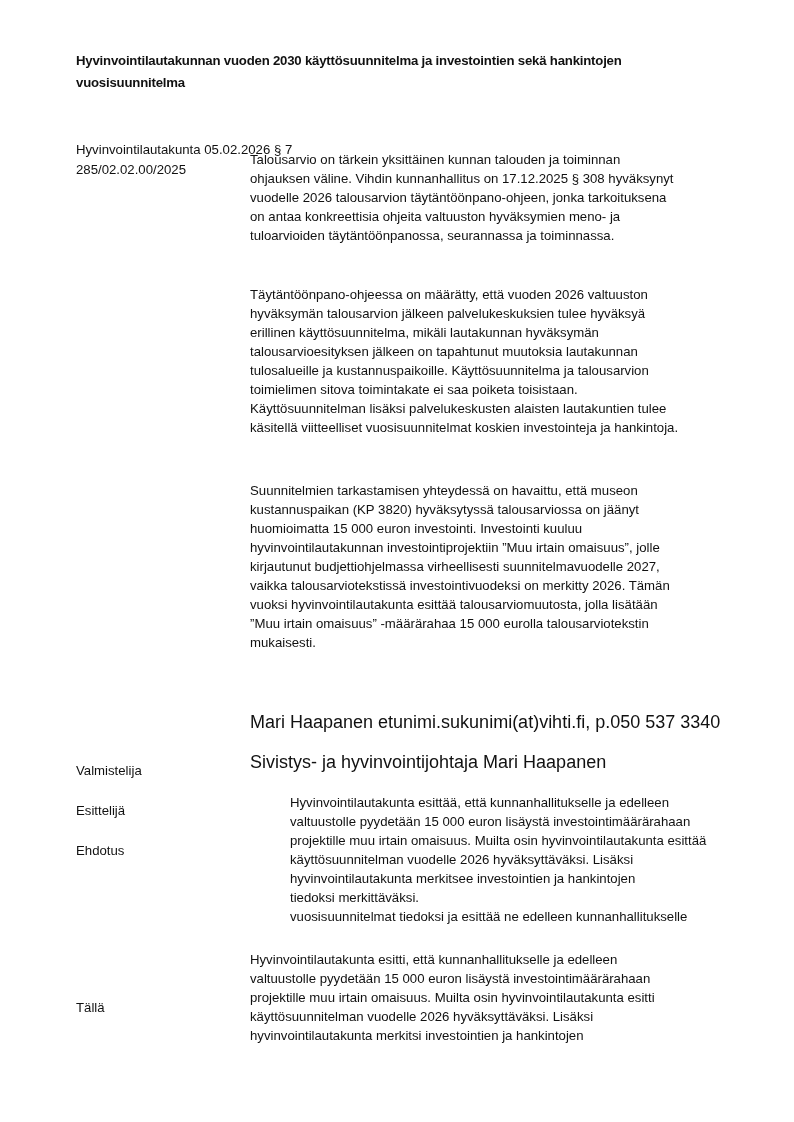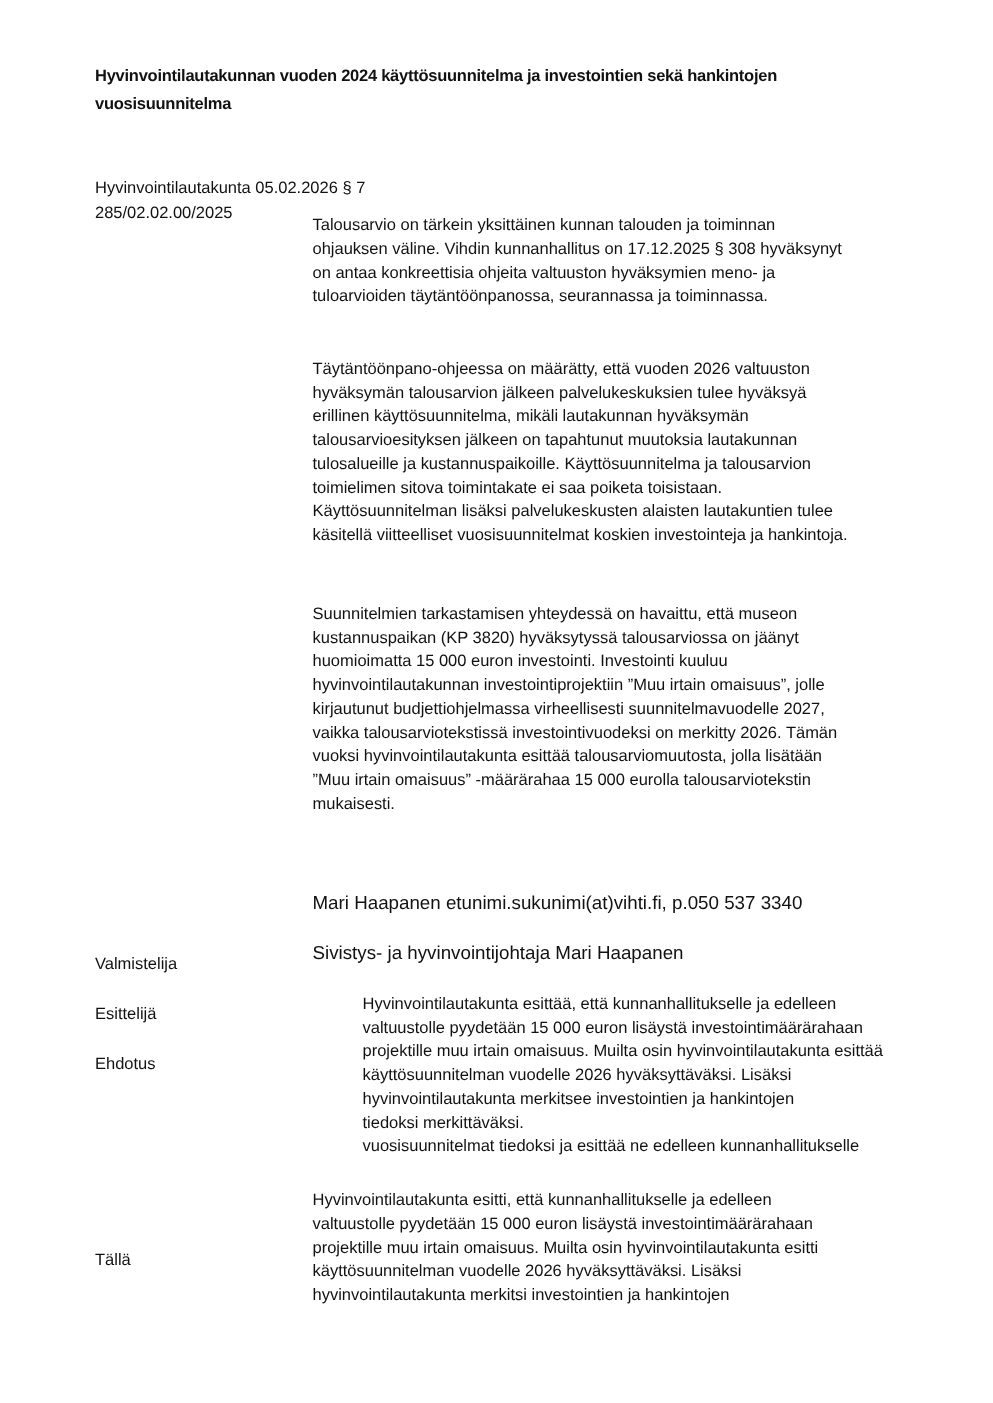--- a/index.html
+++ b/index.html
@@ -5,35 +5,36 @@
   html, body { margin: 0; padding: 0; background: #ffffff; }
   body { width: 794px; height: 1122px; position: relative; overflow: hidden;
          font-family: "Liberation Sans", sans-serif; color: #111; }
   .page { position: absolute; left: 0; top: 0; width: 794px; height: 1122px; background: #fff; }
   .title { position: absolute; left: 76px; top: 50px; width: 640px;
            font-weight: bold; font-size: 13.2px; line-height: 22px; letter-spacing: -0.2px; }
   .meta { position: absolute; left: 76px; font-size: 13.2px; line-height: 20px; margin-top: 32px; }
   .para { position: absolute; left: 250px; width: 520px; font-size: 13.2px; }
   .para .ln { display: block; height: 19px; line-height: 19px; white-space: nowrap; }
   .label { position: absolute; left: 76px; font-size: 13.2px; line-height: 19px; margin-top: 48px; }
-  .value { position: absolute; left: 250px; font-size: 15px; line-height: 19px; white-space: nowrap; }
+  .value { position: absolute; left: 250px; font-size: 18px; line-height: 19px; white-space: nowrap; }
 </style>
 </head>
 <body>
 
 <div class="page">
 
-  <div class="title">Hyvinvointilautakunnan vuoden 2024 käyttösuunnitelma ja investointien sekä hankintojen vuosisuunnitelma</div>
+  <div class="title">Hyvinvointilautakunnan vuoden 2030 käyttösuunnitelma ja investointien sekä hankintojen vuosisuunnitelma</div>
 
   <div class="meta" style="top:108px;">Hyvinvointilautakunta 05.02.2026 § 7</div>
   <div class="meta" style="top:128px;">285/02.02.00/2025</div>
 
-  <div class="para" style="top:170px;">
+  <div class="para" style="top:150px;">
     <span class="ln">Talousarvio on tärkein yksittäinen kunnan talouden ja toiminnan</span>
     <span class="ln">ohjauksen väline. Vihdin kunnanhallitus on 17.12.2025 § 308 hyväksynyt</span>
+    <span class="ln">vuodelle 2026 talousarvion täytäntöönpano-ohjeen,  jonka tarkoituksena</span>
     <span class="ln">on antaa konkreettisia ohjeita valtuuston hyväksymien meno- ja</span>
     <span class="ln">tuloarvioiden täytäntöönpanossa, seurannassa ja toiminnassa.</span>
   </div>
 
   <div class="para" style="top:285px;">
     <span class="ln">Täytäntöönpano-ohjeessa on määrätty, että vuoden 2026 valtuuston</span>
     <span class="ln">hyväksymän talousarvion jälkeen palvelukeskuksien tulee hyväksyä</span>
     <span class="ln">erillinen käyttösuunnitelma, mikäli lautakunnan hyväksymän</span>
     <span class="ln">talousarvioesityksen jälkeen on tapahtunut muutoksia lautakunnan</span>
     <span class="ln">tulosalueille ja kustannuspaikoille. Käyttösuunnitelma  ja talousarvion</span>

